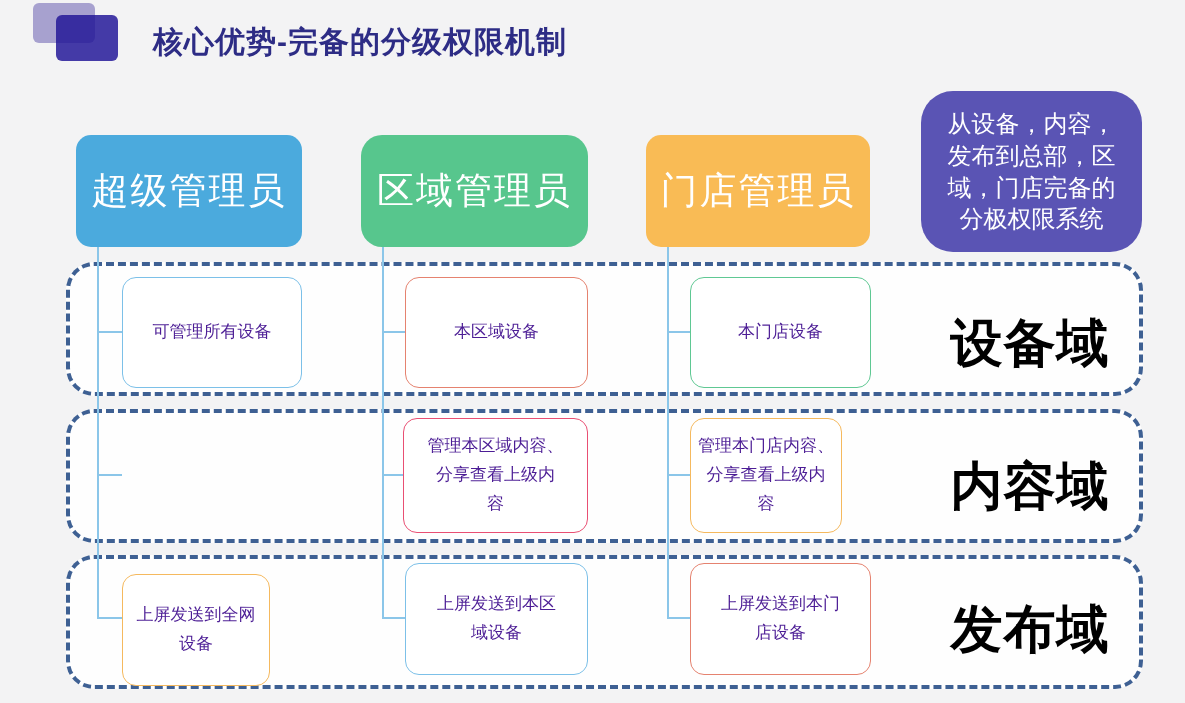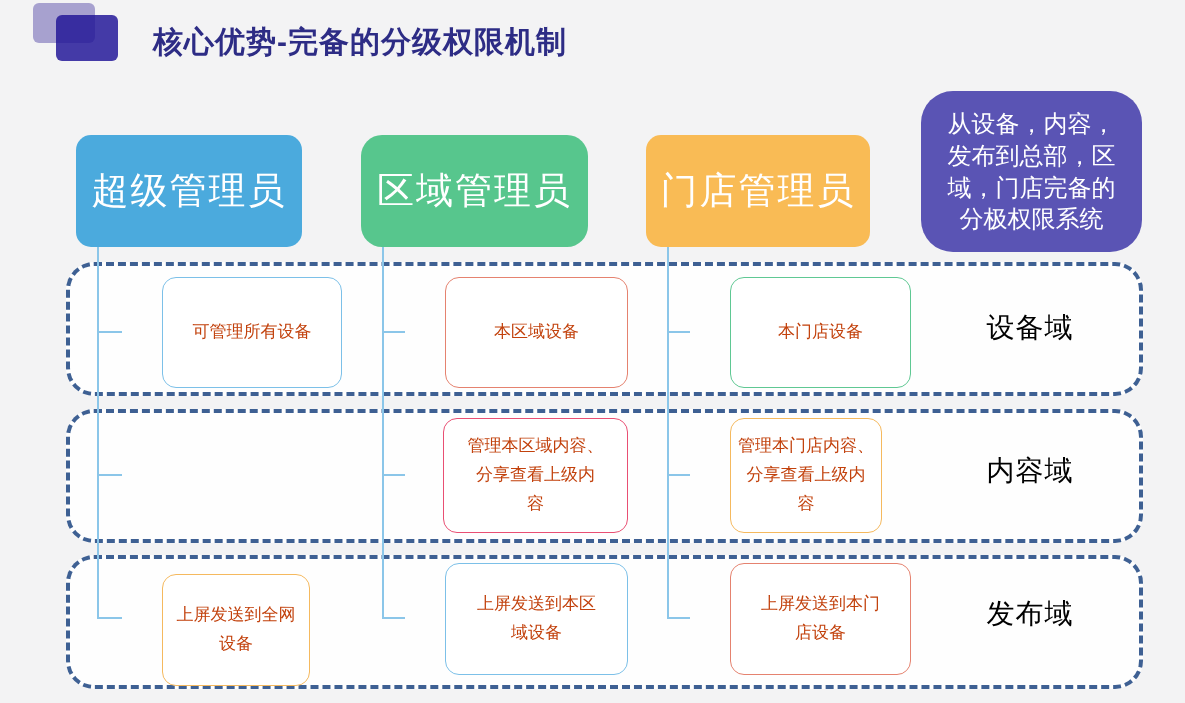--- a/index.html
+++ b/index.html
@@ -28,26 +28,26 @@
   .rowbox{
     position:absolute;left:66px;width:1077px;height:134px;
     background:#fefefe;border:4px dashed #3e6093;border-radius:28px;
     box-sizing:border-box;
   }
   .vline{position:absolute;top:247px;width:2px;height:372px;}
   .hline{position:absolute;height:2px;}
   .cell{
     position:absolute;background:#ffffff;border:1.6px solid;border-radius:14px;
     display:flex;align-items:center;justify-content:center;text-align:center;
-    font-size:17px;line-height:1.7;color:#c2410c;white-space:pre-line;
-    box-sizing:border-box;padding:2px 6px;margin-left:40px;
+    font-size:17px;line-height:1.7;color:#4c1d95;white-space:pre-line;
+    box-sizing:border-box;padding:2px 6px;
   }
   .rowlabel{
     position:absolute;left:930px;width:200px;text-align:center;
-    font-size:28px;font-weight:400;color:#000000;letter-spacing:1px;white-space:nowrap;
+    font-size:52px;font-weight:700;color:#000000;letter-spacing:1px;white-space:nowrap;
   }
 </style>
 </head>
 <body>
 
 <div class="stage" style="background: rgb(243, 243, 244);">
 
   <div class="deco deco-light" style="background: rgb(167, 161, 207);"></div>
   <div class="deco deco-dark" style="background: rgba(35, 23, 151, 0.84);"></div>
   <h1 class="title" style="color: rgb(45, 44, 133);">核心优势-完备的分级权限机制</h1>

